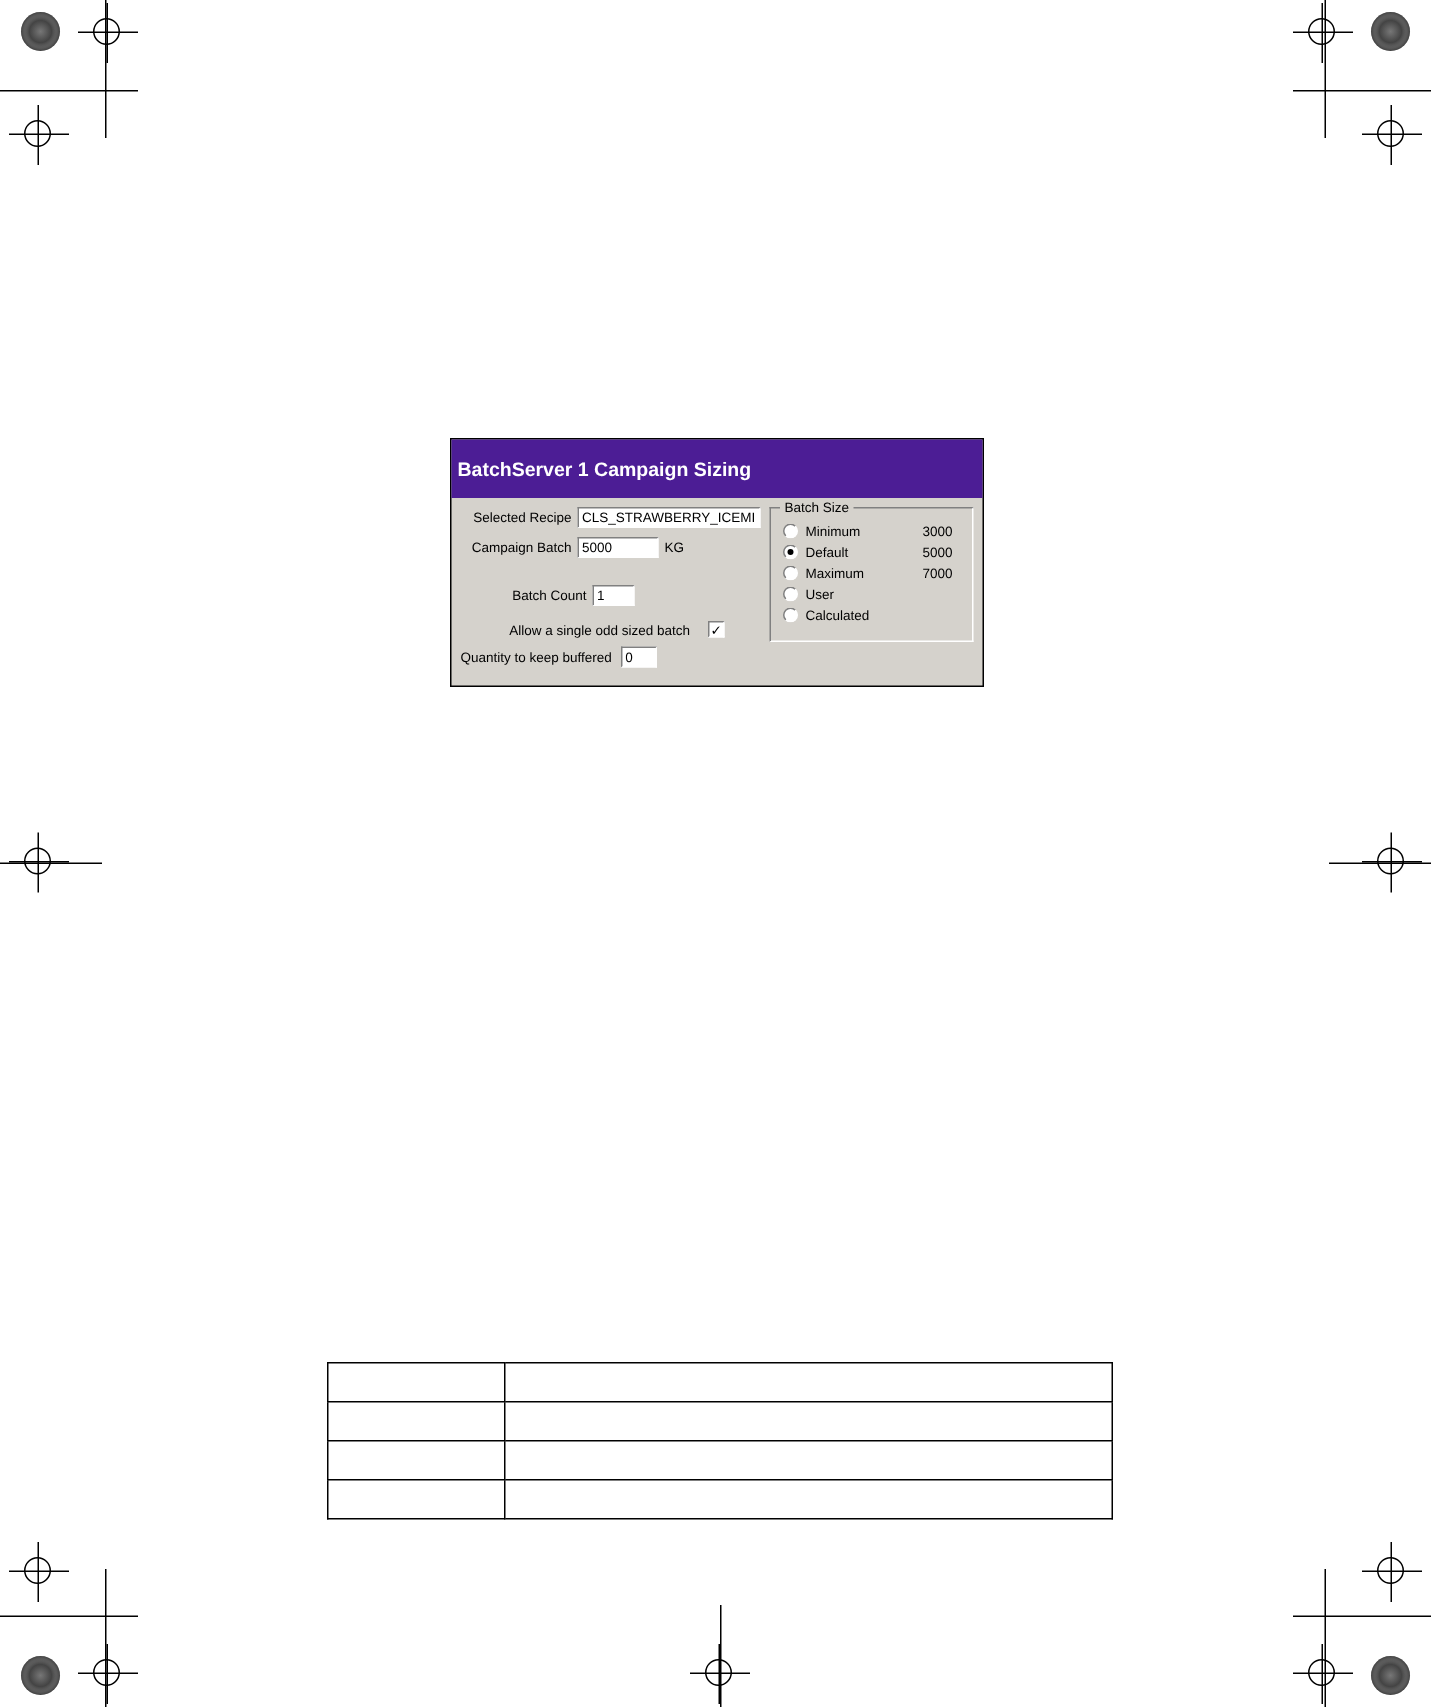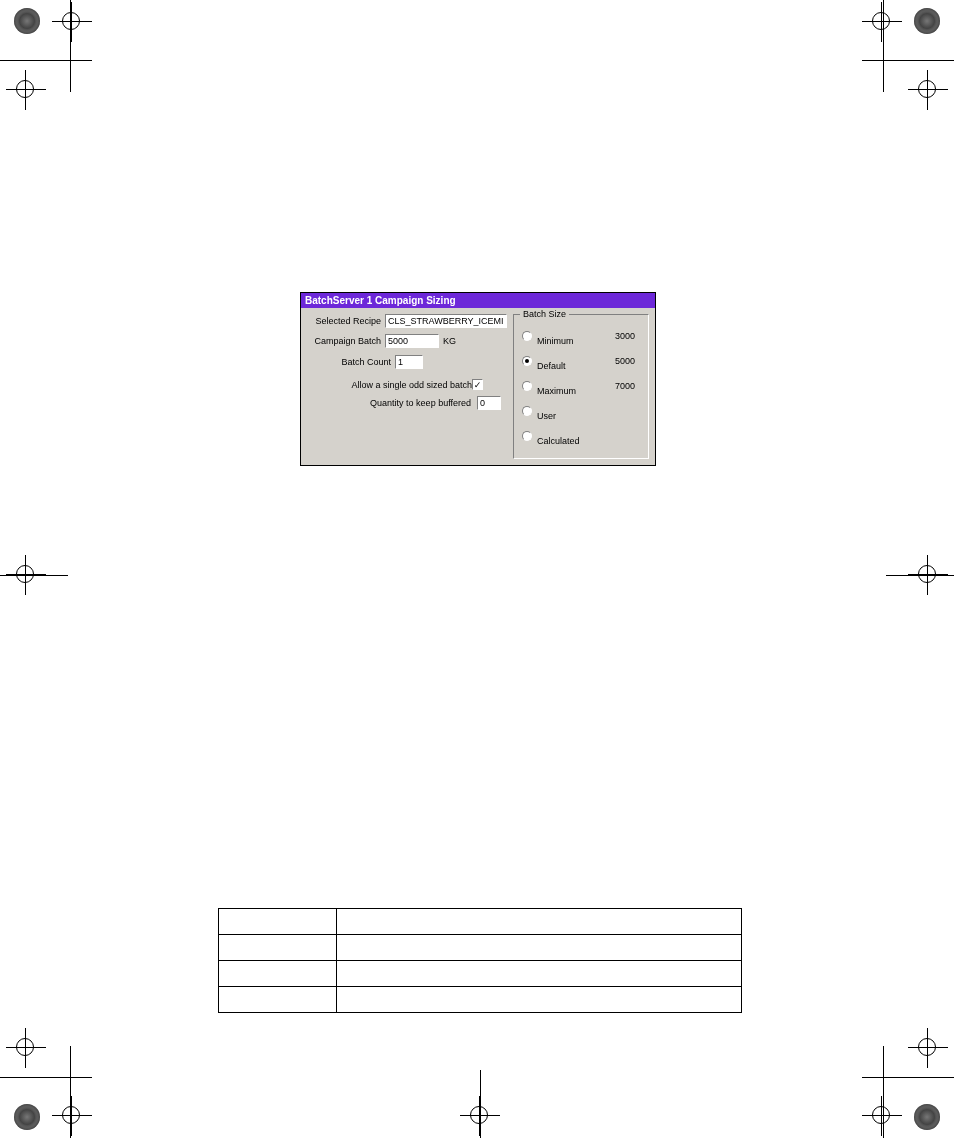--- a/index.html
+++ b/index.html
@@ -85,25 +85,25 @@
     position: absolute;
     left: 300px;
     top: 292px;
     width: 356px;
     background: #d5d2cc;
     border: 1px solid #000;
     font-size: 9px;
     font-family: "MS Sans Serif", Tahoma, Arial, sans-serif;
   }
   .titlebar {
-    background: #6d28d9;
+    background: #4c1d95;
     color: #fff;
     font-weight: bold;
-    padding: 2px 4px;
-    font-size: 10px;
+    padding: 12px 4px;
+    font-size: 13px;
   }
   .dlgbody {
     display: flex;
     padding: 6px;
     gap: 2px;
   }
   .leftcol { flex: 1.5; }
   .rightcol { flex: 1; }
   .formrow {
     display: flex;
@@ -168,21 +168,21 @@
     margin-right: 5px;
     display: inline-flex;
     align-items: center; justify-content: center;
   }
   .radio-circle.checked::after {
     content: "";
     width: 4px; height: 4px;
     background: #000;
     border-radius: 50%;
   }
-  .radiorow .rlabel { flex: 1; margin-top: 11px; }
+  .radiorow .rlabel { flex: 1; }
   .radiorow .rval { min-width: 30px; text-align: center; }
 
   .buttonrow {
     display: flex;
     justify-content: flex-end;
     gap: 6px;
     padding: 0 6px 6px 6px;
   }
   .winbtn {
     min-width: 52px;
@@ -290,29 +290,29 @@
     <div class="leftcol">
       <div class="formrow">
         <label style="width:74px">Selected Recipe</label>
         <input class="textfield" style="width: 122px;" value="CLS_STRAWBERRY_ICEMILK">
       </div>
       <div class="formrow">
         <label style="width:74px">Campaign Batch</label>
         <input class="textfield" style="width: 54px;" value="5000">
         <span class="unit">KG</span>
       </div>
-      <div class="formrow" style="margin-top:7px">
+      <div class="formrow" style="margin-top:18px">
         <label style="width:84px">Batch Count</label>
         <input class="textfield" style="width: 28px;" value="1">
       </div>
       <div class="formrow" style="margin-top:10px;justify-content:flex-end;padding-right:28px">
-        <label style="margin-right:0">Allow a single odd sized batch</label>
+        <label style="margin-right:12px">Allow a single odd sized batch</label>
         <span class="checkbox-box">✓</span>
       </div>
-      <div class="formrow" style="justify-content:flex-end;padding-right:10px">
+      <div class="formrow" style="justify-content:flex-start;padding-right:10px">
         <label style="margin-right:6px">Quantity to keep buffered</label>
         <input class="textfield" style="width: 24px;" value="0">
       </div>
     </div>
     <div class="rightcol">
       <div class="groupbox">
         <span class="legend">Batch Size</span>
         <div id="radio-container">
             <div class="radiorow">
               <span class="radio-circle"></span>

